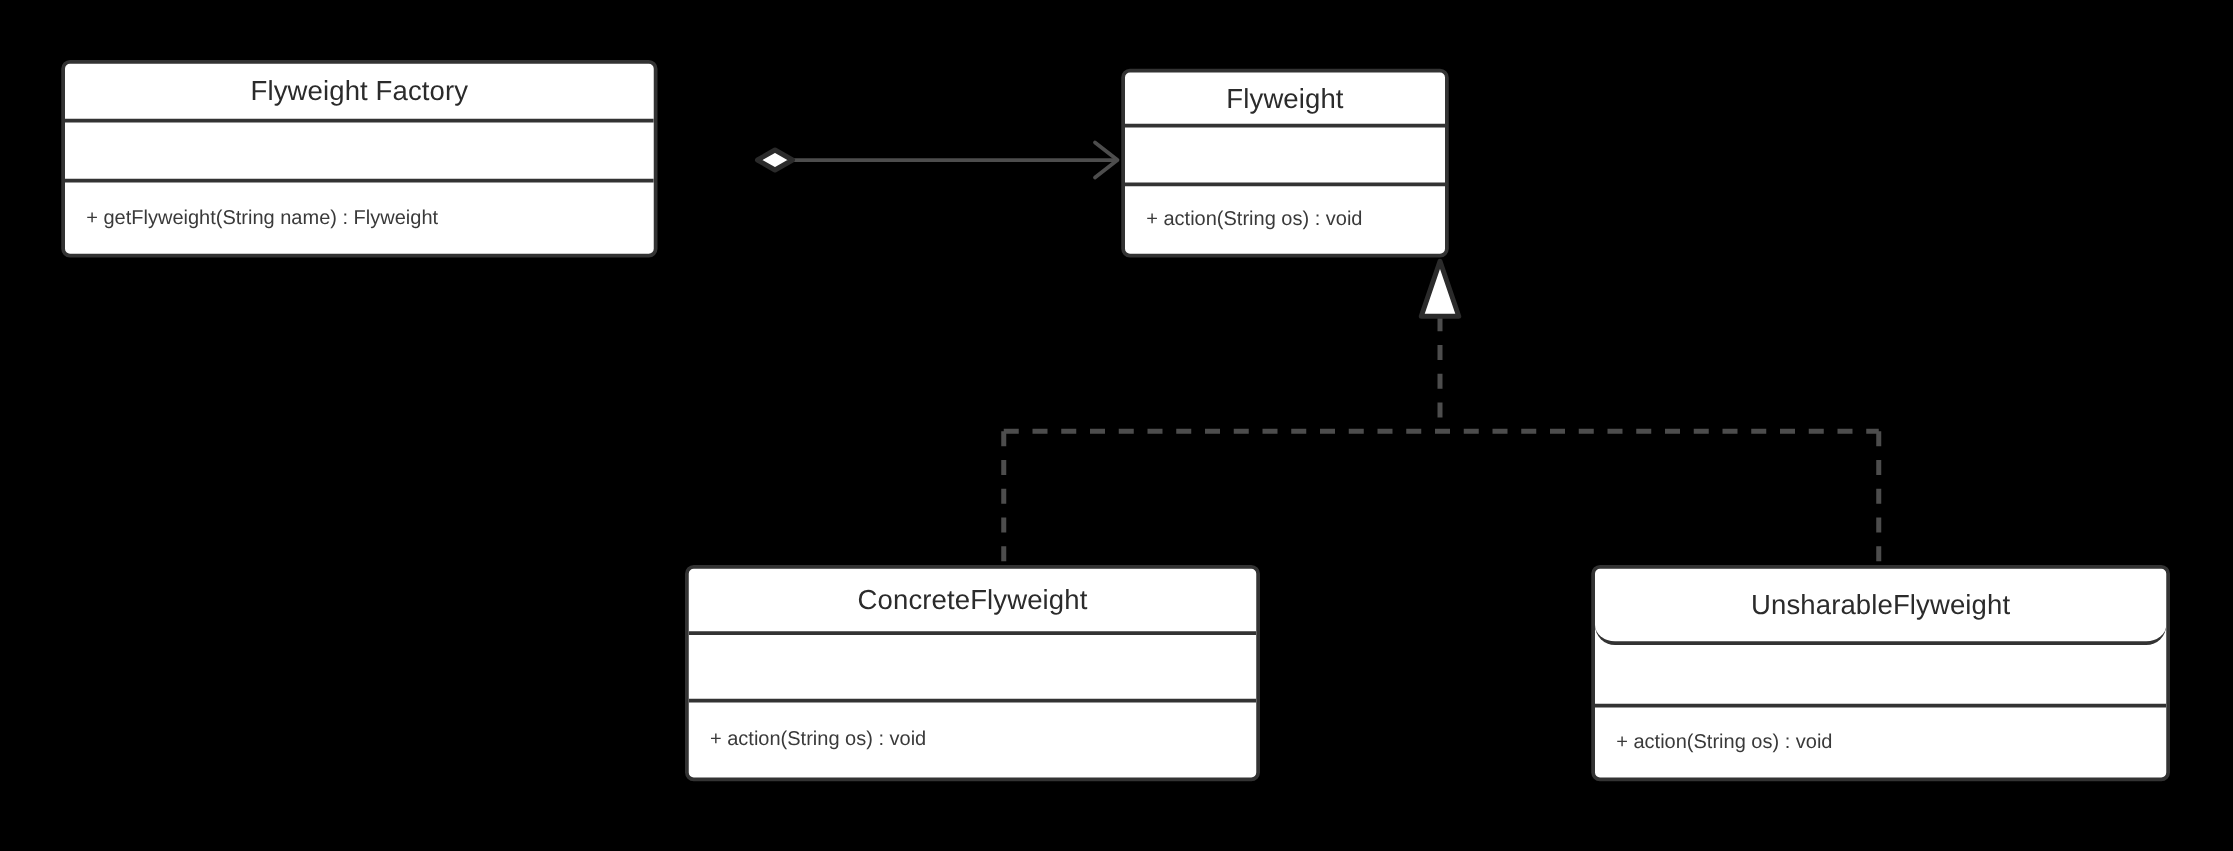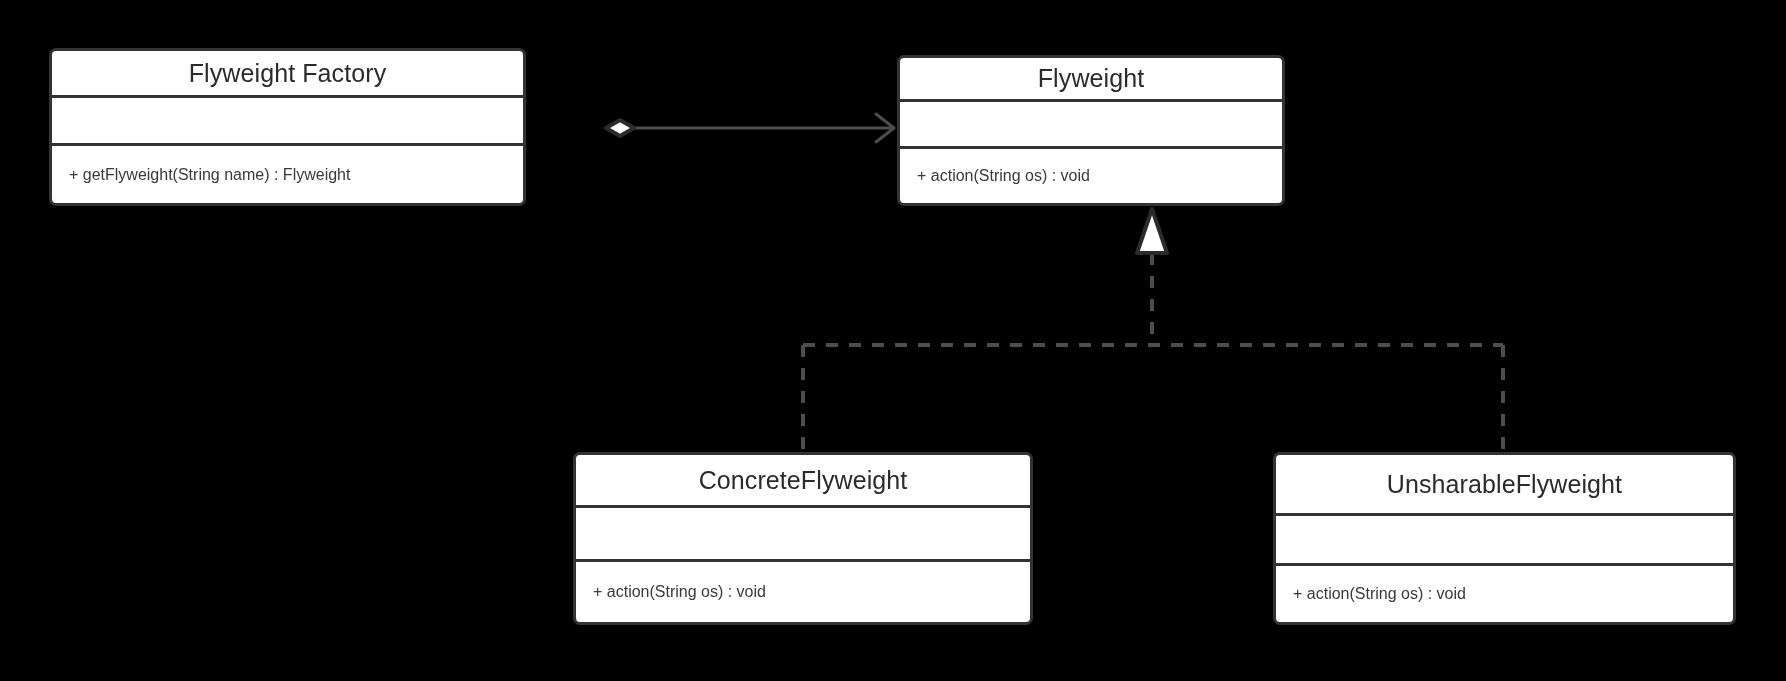--- a/index.html
+++ b/index.html
@@ -31,21 +31,21 @@
     box-sizing: border-box;
     display: flex;
     flex-direction: column;
     overflow: hidden;
   }
   .uml-title {
     display: flex;
     align-items: center;
     justify-content: center;
     color: #2b2b2b;
-    font-size: 25px;
+    font-size: 22px;
     font-weight: 400;
     letter-spacing: 0.1px;
     border-bottom: 3px solid #333333;
     box-sizing: border-box;
   }
   .uml-attrs {
     border-bottom: 3px solid #333333;
     box-sizing: border-box;
   }
   .uml-methods {
@@ -61,32 +61,32 @@
     line-height: 26px;
     white-space: nowrap;
   }
 
   
   #cls-factory   { left: 49px;  top: 48px;  width: 477px; height: 158px; }
   #cls-factory   .uml-title   { height: 48px; }
   #cls-factory   .uml-attrs   { height: 49px; }
   #cls-factory   .uml-methods { height: 58px; }
 
-  #cls-flyweight { left: 897px; top: 55px;  width: 388px; height: 151px; }
+  #cls-flyweight { left: 897px; top: 55px;  width: 262px; height: 151px; }
   #cls-flyweight .uml-title   { height: 45px; }
   #cls-flyweight .uml-attrs   { height: 48px; }
   #cls-flyweight .uml-methods { height: 55px; }
 
-  #cls-concrete  { left: 573px; top: 452px; width: 230px; height: 173px; }
+  #cls-concrete  { left: 548px; top: 452px; width: 230px; height: 173px; }
   #cls-concrete  .uml-title   { height: 53px; }
   #cls-concrete  .uml-attrs   { height: 54px; }
   #cls-concrete  .uml-methods { height: 60px; }
 
   #cls-unsharable { left: 1273px; top: 452px; width: 230px; height: 173px; }
-  #cls-unsharable .uml-title   { height: 66px; }
+  #cls-unsharable .uml-title   { height: 66px; border-radius: 16px; }
   #cls-unsharable .uml-attrs   { height: 54px; }
   #cls-unsharable .uml-methods { height: 60px; }
 
   
   #cls-concrete   { width: 460px; }
   #cls-unsharable { width: 463px; }
 </style>
 </head>
 <body>
 

